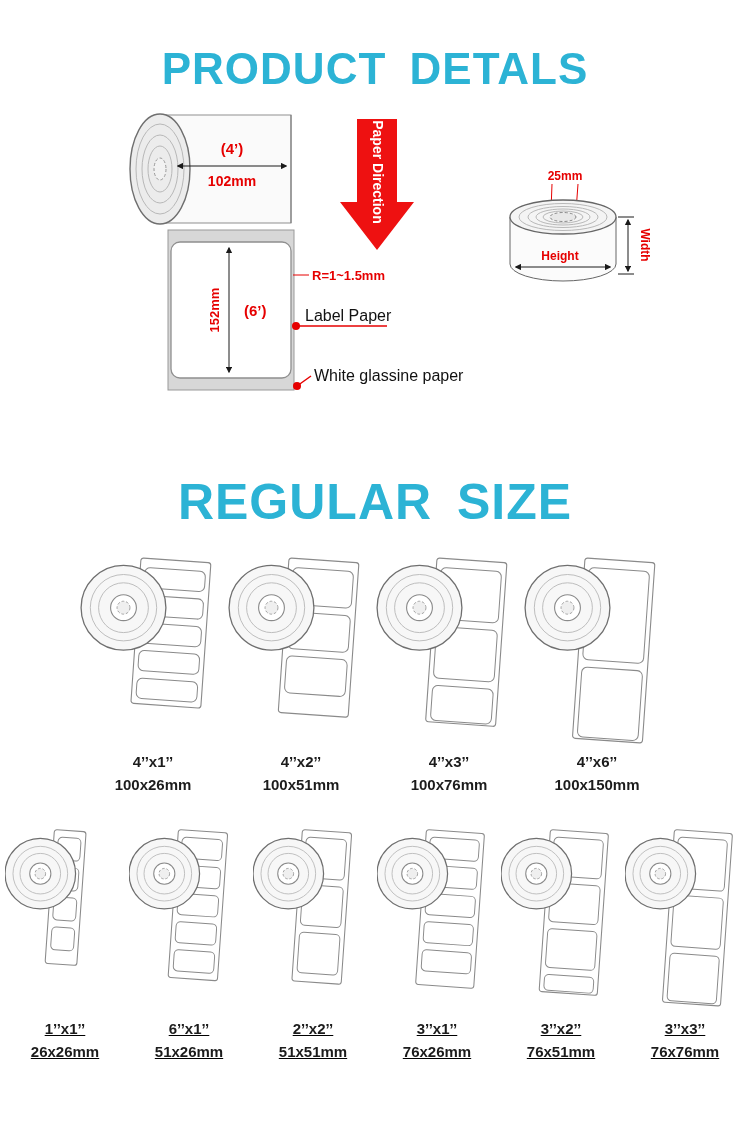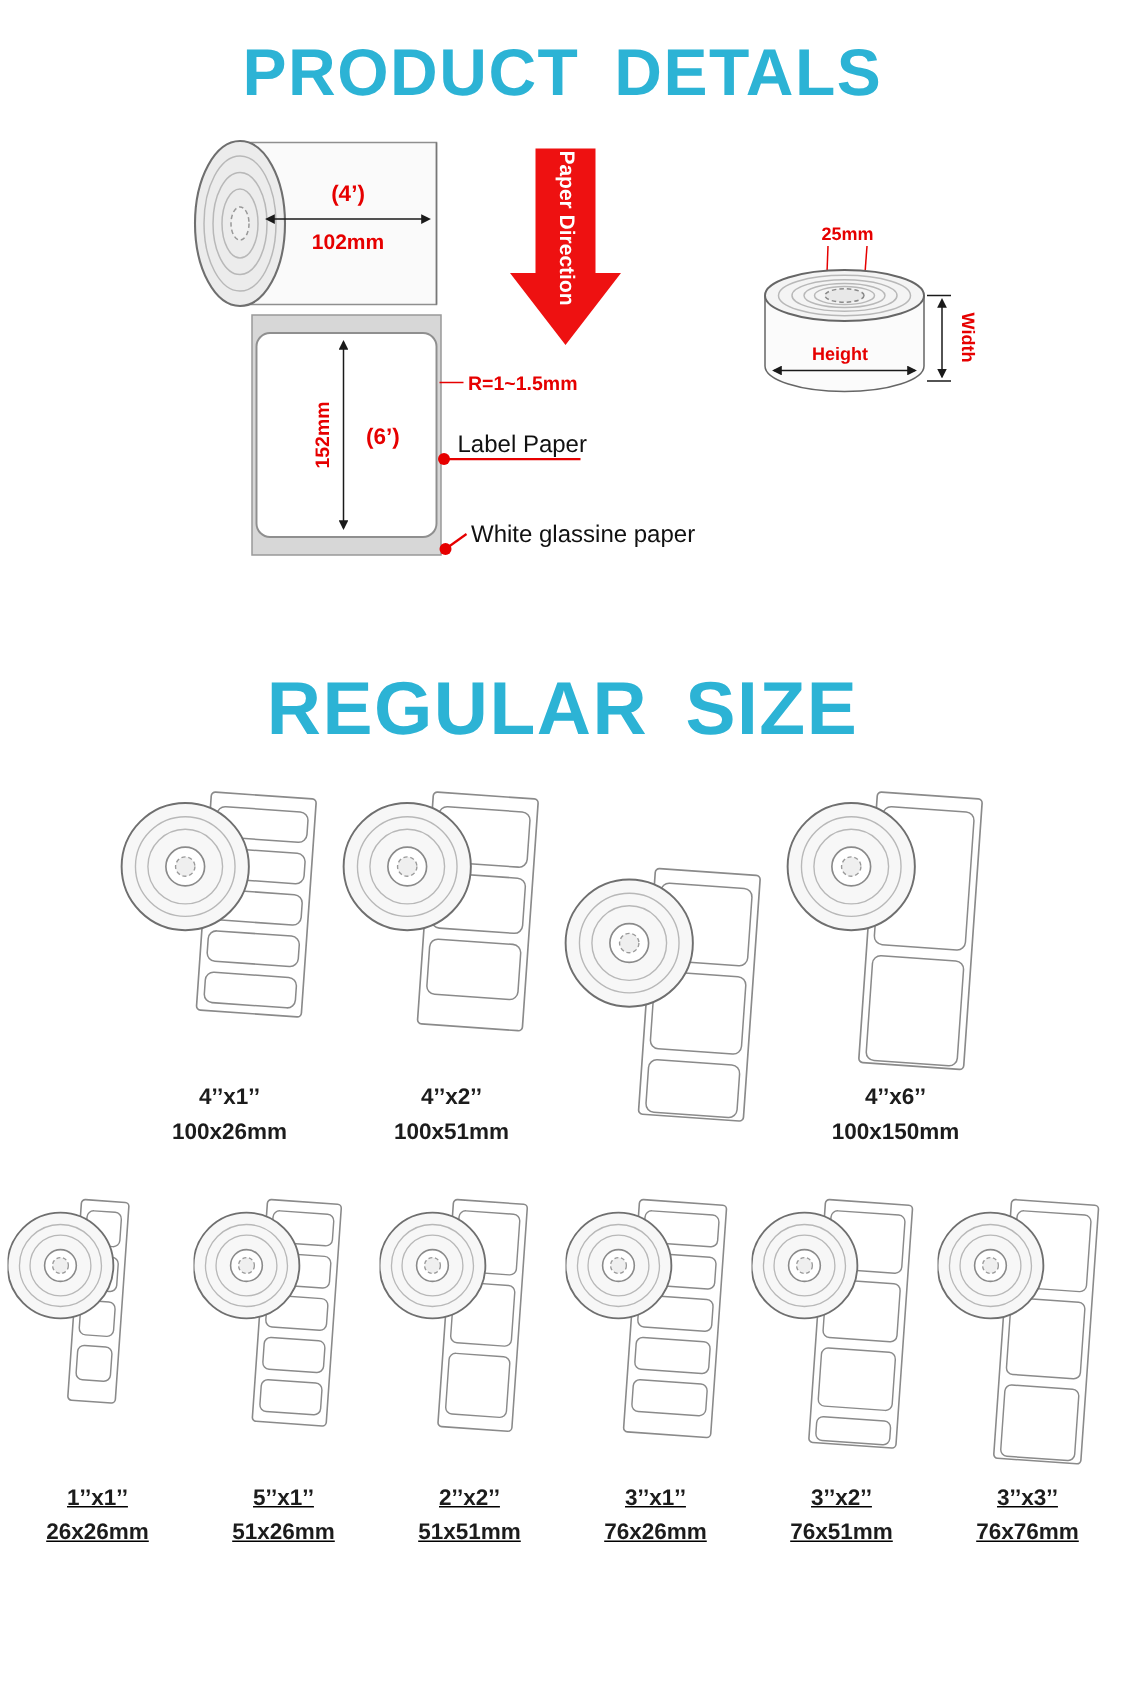--- a/index.html
+++ b/index.html
@@ -9,22 +9,22 @@
     font-family:"Liberation Sans", sans-serif;
     overflow-x:hidden;
   }
   .page { width:750px; }
 
   .sec-title {
     text-align:center; color:#2cb3d5; font-weight:900;
     letter-spacing:1px; word-spacing:10px;
     font-family:"Liberation Sans", sans-serif;
   }
-  #title-product { font-size:44px; padding-top:24px; }
-  #title-regular { font-size:50px; margin-top:24px; margin-bottom:14px; }
+  #title-product { font-size:44px; padding-top:44px; }
+  #title-regular { font-size:50px; margin-top:34px; margin-bottom:14px; }
 
   #diagram { display:block; }
 
   .size-row { display:flex; justify-content:center; align-items:flex-end; }
   .size-row.bottom { margin-top:22px; padding-bottom:40px;text-decoration:underline; }
   .size-item { display:flex; flex-direction:column; align-items:center; }
   .size-item.top-col { width:148px; }
   .size-item.bot-col { width:124px; }
   .caption { text-align:center; font-size:15px; font-weight:700; color:#1c1c1c; line-height:1.55; margin-top:4px; }
 
@@ -172,20 +172,24 @@
           <rect class="lbl" x="5" y="138" width="66" height="38" rx="6"></rect>
         </g>
         <g>
           <circle class="roll-outline" cx="47" cy="68" r="46"></circle>
           <circle class="ring" cx="47" cy="68" r="36"></circle>
           <circle class="ring" cx="47" cy="68" r="27"></circle>
           <circle class="hole" cx="47" cy="68" r="14"></circle>
           <circle class="hole-inner" cx="47" cy="68" r="7"></circle>
         </g>
       </svg>
+      <div class="caption">
+        <div>4’’x3’’</div>
+        <div>100x76mm</div>
+      </div>
     </div>
 
 
     <div class="size-item top-col">
       <svg viewBox="0 0 158 218" width="146" height="201">
         <g transform="translate(66,14) rotate(4)">
           <rect class="strip" x="0" y="0" width="76" height="196" rx="3"></rect>
           <rect class="lbl" x="5" y="10" width="66" height="100" rx="6"></rect>
           <rect class="lbl" x="5" y="118" width="66" height="76" rx="6"></rect>
         </g>
@@ -242,21 +246,21 @@
         </g>
         <g>
           <circle class="roll-outline" cx="40" cy="62" r="40"></circle>
           <circle class="ring" cx="40" cy="62" r="31"></circle>
           <circle class="ring" cx="40" cy="62" r="23"></circle>
           <circle class="hole" cx="40" cy="62" r="12"></circle>
           <circle class="hole-inner" cx="40" cy="62" r="6"></circle>
         </g>
       </svg>
       <div class="caption">
-        <div>5’’x1’’</div>
+        <div>6’’x1’’</div>
         <div>51x26mm</div>
       </div>
     </div>
 
     <div class="size-item bot-col">
       <svg viewBox="0 0 136 220" width="120" height="194">
         <g transform="translate(56,12) rotate(4)">
           <rect class="strip" x="0" y="0" width="56" height="172" rx="3"></rect>
           <rect class="lbl" x="5" y="8" width="46" height="46" rx="5"></rect>
           <rect class="lbl" x="5" y="62" width="46" height="46" rx="5"></rect>

